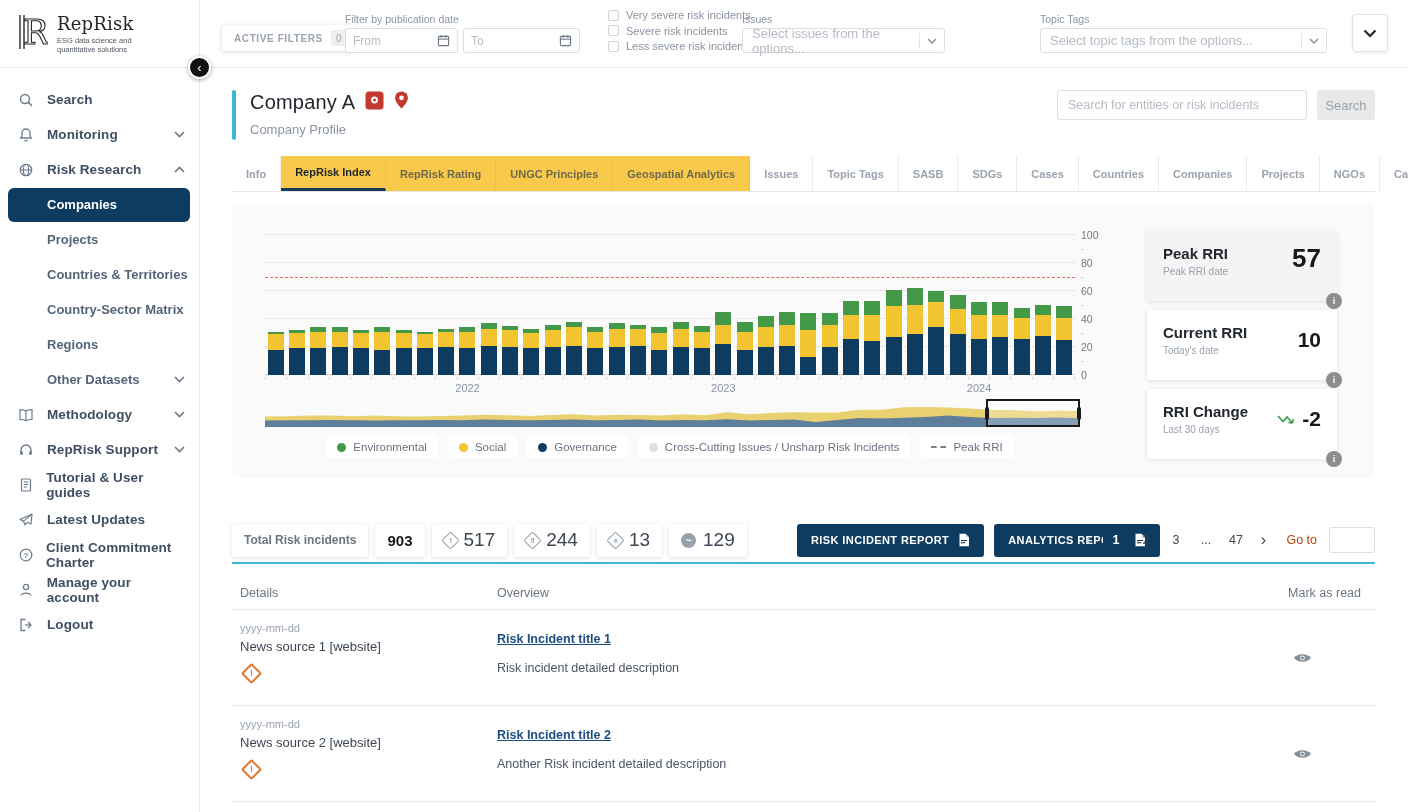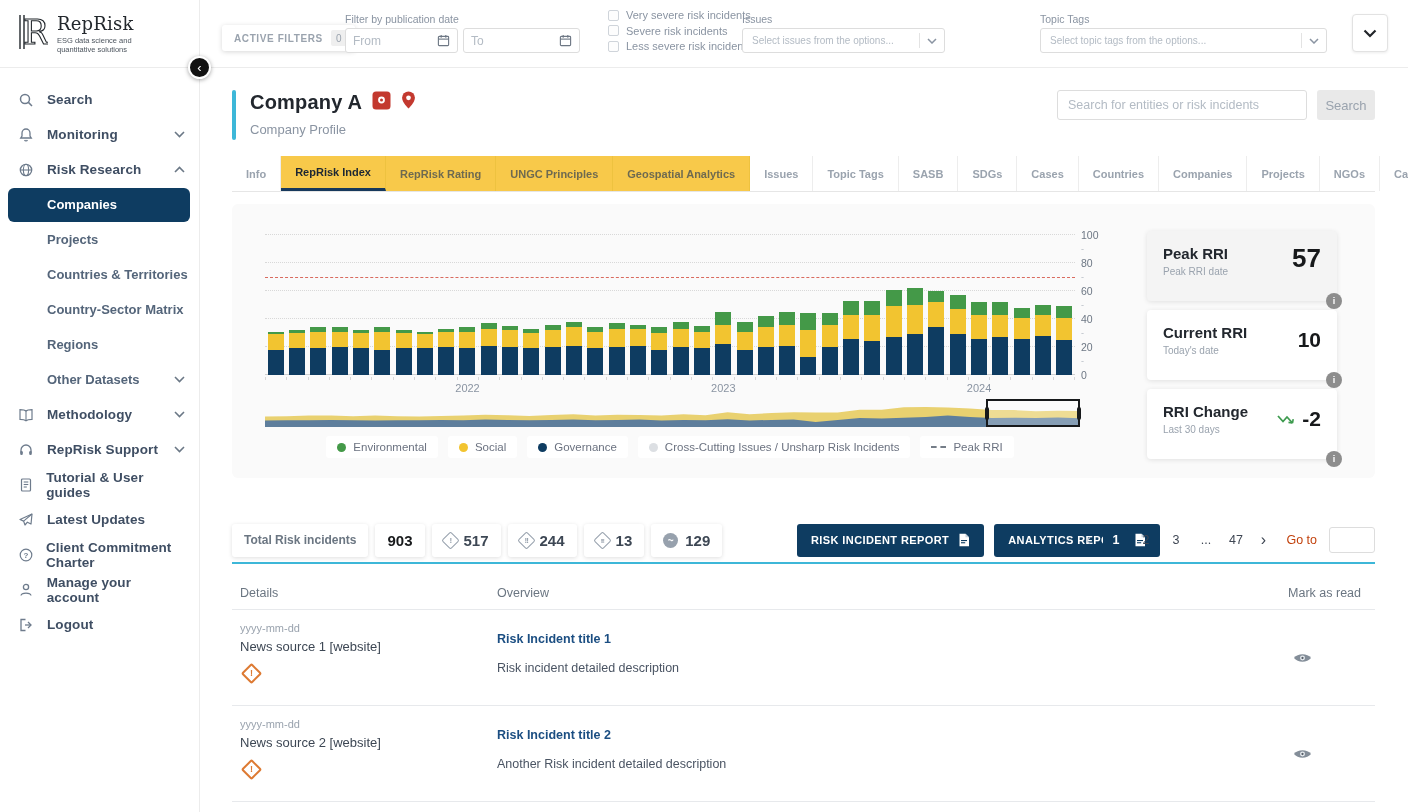--- a/index.html
+++ b/index.html
@@ -46,36 +46,36 @@
   .tb-from { left:145px; width:113px; }
   .tb-to { left:263px; width:117px; }
   .cbx-group { position:absolute; left:408px; top:9px; display:flex; flex-direction:column; gap:3.5px; }
   .cbx-row { display:flex; align-items:center; gap:7px; cursor:pointer; }
   .cbx-box { width:11px; height:11px; border:1px solid #cfd4da; border-radius:2px; background:#fdfdfd; }
   .cbx-label { font-size:11px; color:#8a94a2; }
   .sel-label-issues { position:absolute; left:542px; top:13px; }
   .sel-label-topics { position:absolute; left:840px; top:13px; }
   .tb-select { position:absolute; top:28px; height:25px; border:1px solid #ddd; border-radius:3px; background:#fff;
     display:flex; align-items:center; padding-left:9px; cursor:pointer; }
-  .tb-select .ph { flex:1; font-size:10px; color:#b3bbc4; }
+  .tb-select .ph { flex:1; font-size:13px; color:#b3bbc4; }
   .tb-select .sep { width:1px; height:15px; background:#e3e3e3; }
   .tb-select .sel-chev { width:24px; display:flex; justify-content:center; color:#8a94a2; }
   .tb-sel-issues { left:542px; width:203px; }
   .tb-sel-topics { left:840px; width:287px; }
   .filters-collapse { position:absolute; left:1152px; top:14px; width:36px; height:38px; background:#fff;
     border:1px solid #e2e2e2; border-radius:4px; box-shadow:0 1px 3px rgba(0,0,0,.08); display:flex; align-items:center;
     justify-content:center; color:#22262a; cursor:pointer; }
 
   
   .content { position:relative; flex:1; background:#fff; }
   .company-header { position:absolute; left:32px; top:22px; right:33px; display:flex; }
   .accent-bar { width:4px; height:50px; background:#3DB7D8; border-radius:2px; }
   .ch-text { margin-left:14px; }
   .ch-title-row { display:flex; align-items:center; gap:10px; }
-  .ch-title { font-size:20px; font-weight:700; color:#22272e; letter-spacing:.2px; }
+  .ch-title { font-size:20px; font-weight:400; color:#22272e; letter-spacing:.2px; }
   .ch-sub { margin-top:8px; font-size:13px; color:#8a94a2; }
   .ch-search { margin-left:auto; display:flex; align-items:flex-start; gap:10px; }
   .ch-search input { width:250px; height:30px; border:1px solid #ddd; border-radius:3px; padding:0 10px; font-size:12.5px;
     color:#3d4754; outline:none; font-family:inherit; }
   .ch-search input::placeholder { color:#b3bbc4; }
   .ch-search button { width:58px; height:30px; background:#e9e9e9; border:none; border-radius:3px; font-size:13px;
     color:#9aa3ae; cursor:pointer; font-family:inherit; }
 
   .tabs-row { position:absolute; left:32px; right:33px; top:88px; height:36px; display:flex; align-items:stretch;
     border-bottom:1px solid #e6e6e6; }
@@ -122,21 +122,21 @@
   .stat-card:nth-child(3) .sc-value { font-size:21px; top:18px; }
   .sc-info { position:absolute; right:-5px; bottom:-8px; width:16px; height:16px; border-radius:50%; background:#8d8d8d;
     color:#fff; font-size:9px; font-weight:700; display:flex; align-items:center; justify-content:center; cursor:pointer; }
 
   
   .inc-toolbar { position:absolute; left:32px; right:33px; top:455px; height:34px; display:flex; align-items:center; }
   .count-chip { height:33px; background:#fff; border-radius:3px; box-shadow:0 1px 4px rgba(0,0,0,.13);
     display:flex; align-items:center; padding:0 12px; gap:7px; margin-right:7px; cursor:pointer; }
   .count-chip .cc-label { font-size:12px; color:#6b7682;font-weight:bold; }
   .count-chip .cc-total { font-size:15px; font-weight:700; color:#17191b; }
-  .count-chip .cc-num { font-size:15px; font-weight:700; color:#3d4754; }
+  .count-chip .cc-num { font-size:19px; font-weight:400; color:#3d4754; }
   .dia { width:13px; height:13px; border:1.5px solid #97a1ad; border-radius:2px; transform:rotate(45deg);
     display:flex; align-items:center; justify-content:center; flex:0 0 13px; }
   .dia span { transform:rotate(-45deg); font-size:8px; font-weight:700; color:#97a1ad; letter-spacing:-1px; line-height:1; }
   .dia.m3 span { font-size:6px; }
   .unsharp { width:15px; height:15px; border-radius:50%; background:#97a1ad; color:#fff; display:flex; align-items:center;
     justify-content:center; font-size:10px; font-weight:700; flex:0 0 15px; }
   .report-btns { position:absolute; left:565px; display:flex; gap:10px; }
   .report-btn { height:33px; background:#0E3C61; border:none; border-radius:3px; color:#fff; font-size:11px; font-weight:700;
     letter-spacing:.4px; display:flex; align-items:center; gap:9px; padding:0 14px; cursor:pointer; font-family:inherit; }
   .pagination { position:absolute; right:0; display:flex; align-items:center; gap:5px; }
@@ -157,21 +157,21 @@
   .tbl-header .h { font-size:12.5px; color:#6b7682; }
   .tbl-header .h1 { padding-left:8px; }
   .tbl-header .h3 { text-align:right; padding-right:14px; }
   .tbl-rows { position:absolute; left:32px; right:33px; top:542px; }
   .inc-row { display:grid; grid-template-columns:265px 1fr 145px; border-bottom:1px solid #e7e9ec; padding:12px 0 12px 0; min-height:96px; }
   .ir-date { font-size:11px; color:#9aa3ae; padding-left:8px; }
   .ir-source { font-size:13px; color:#3d4754; padding-left:8px; margin-top:5px; }
   .ir-dia { margin:12px 0 0 12px; width:15px; height:15px; border:2px solid #DD7A33; border-radius:2px; transform:rotate(45deg);
     display:flex; align-items:center; justify-content:center; }
   .ir-dia span { transform:rotate(-45deg); font-size:9px; font-weight:700; color:#DD7A33; line-height:1; }
-  .ir-title { display:inline-block; font-size:12.5px; font-weight:700; color:#1b4e82; margin-top:10px; cursor:pointer; }
+  .ir-title { display:inline-block; font-size:12.5px; font-weight:700; color:#1b4e82; text-decoration:underline; margin-top:10px; cursor:pointer; }
   .ir-desc { font-size:12.5px; color:#4a5463; margin-top:14px; }
   .ir-mark { display:flex; align-items:center; justify-content:center; }
   .ir-eye { cursor:pointer; display:flex; }
 </style>
 </head>
 <body>
 
 <div class="app">
 
   <aside class="sidebar">

